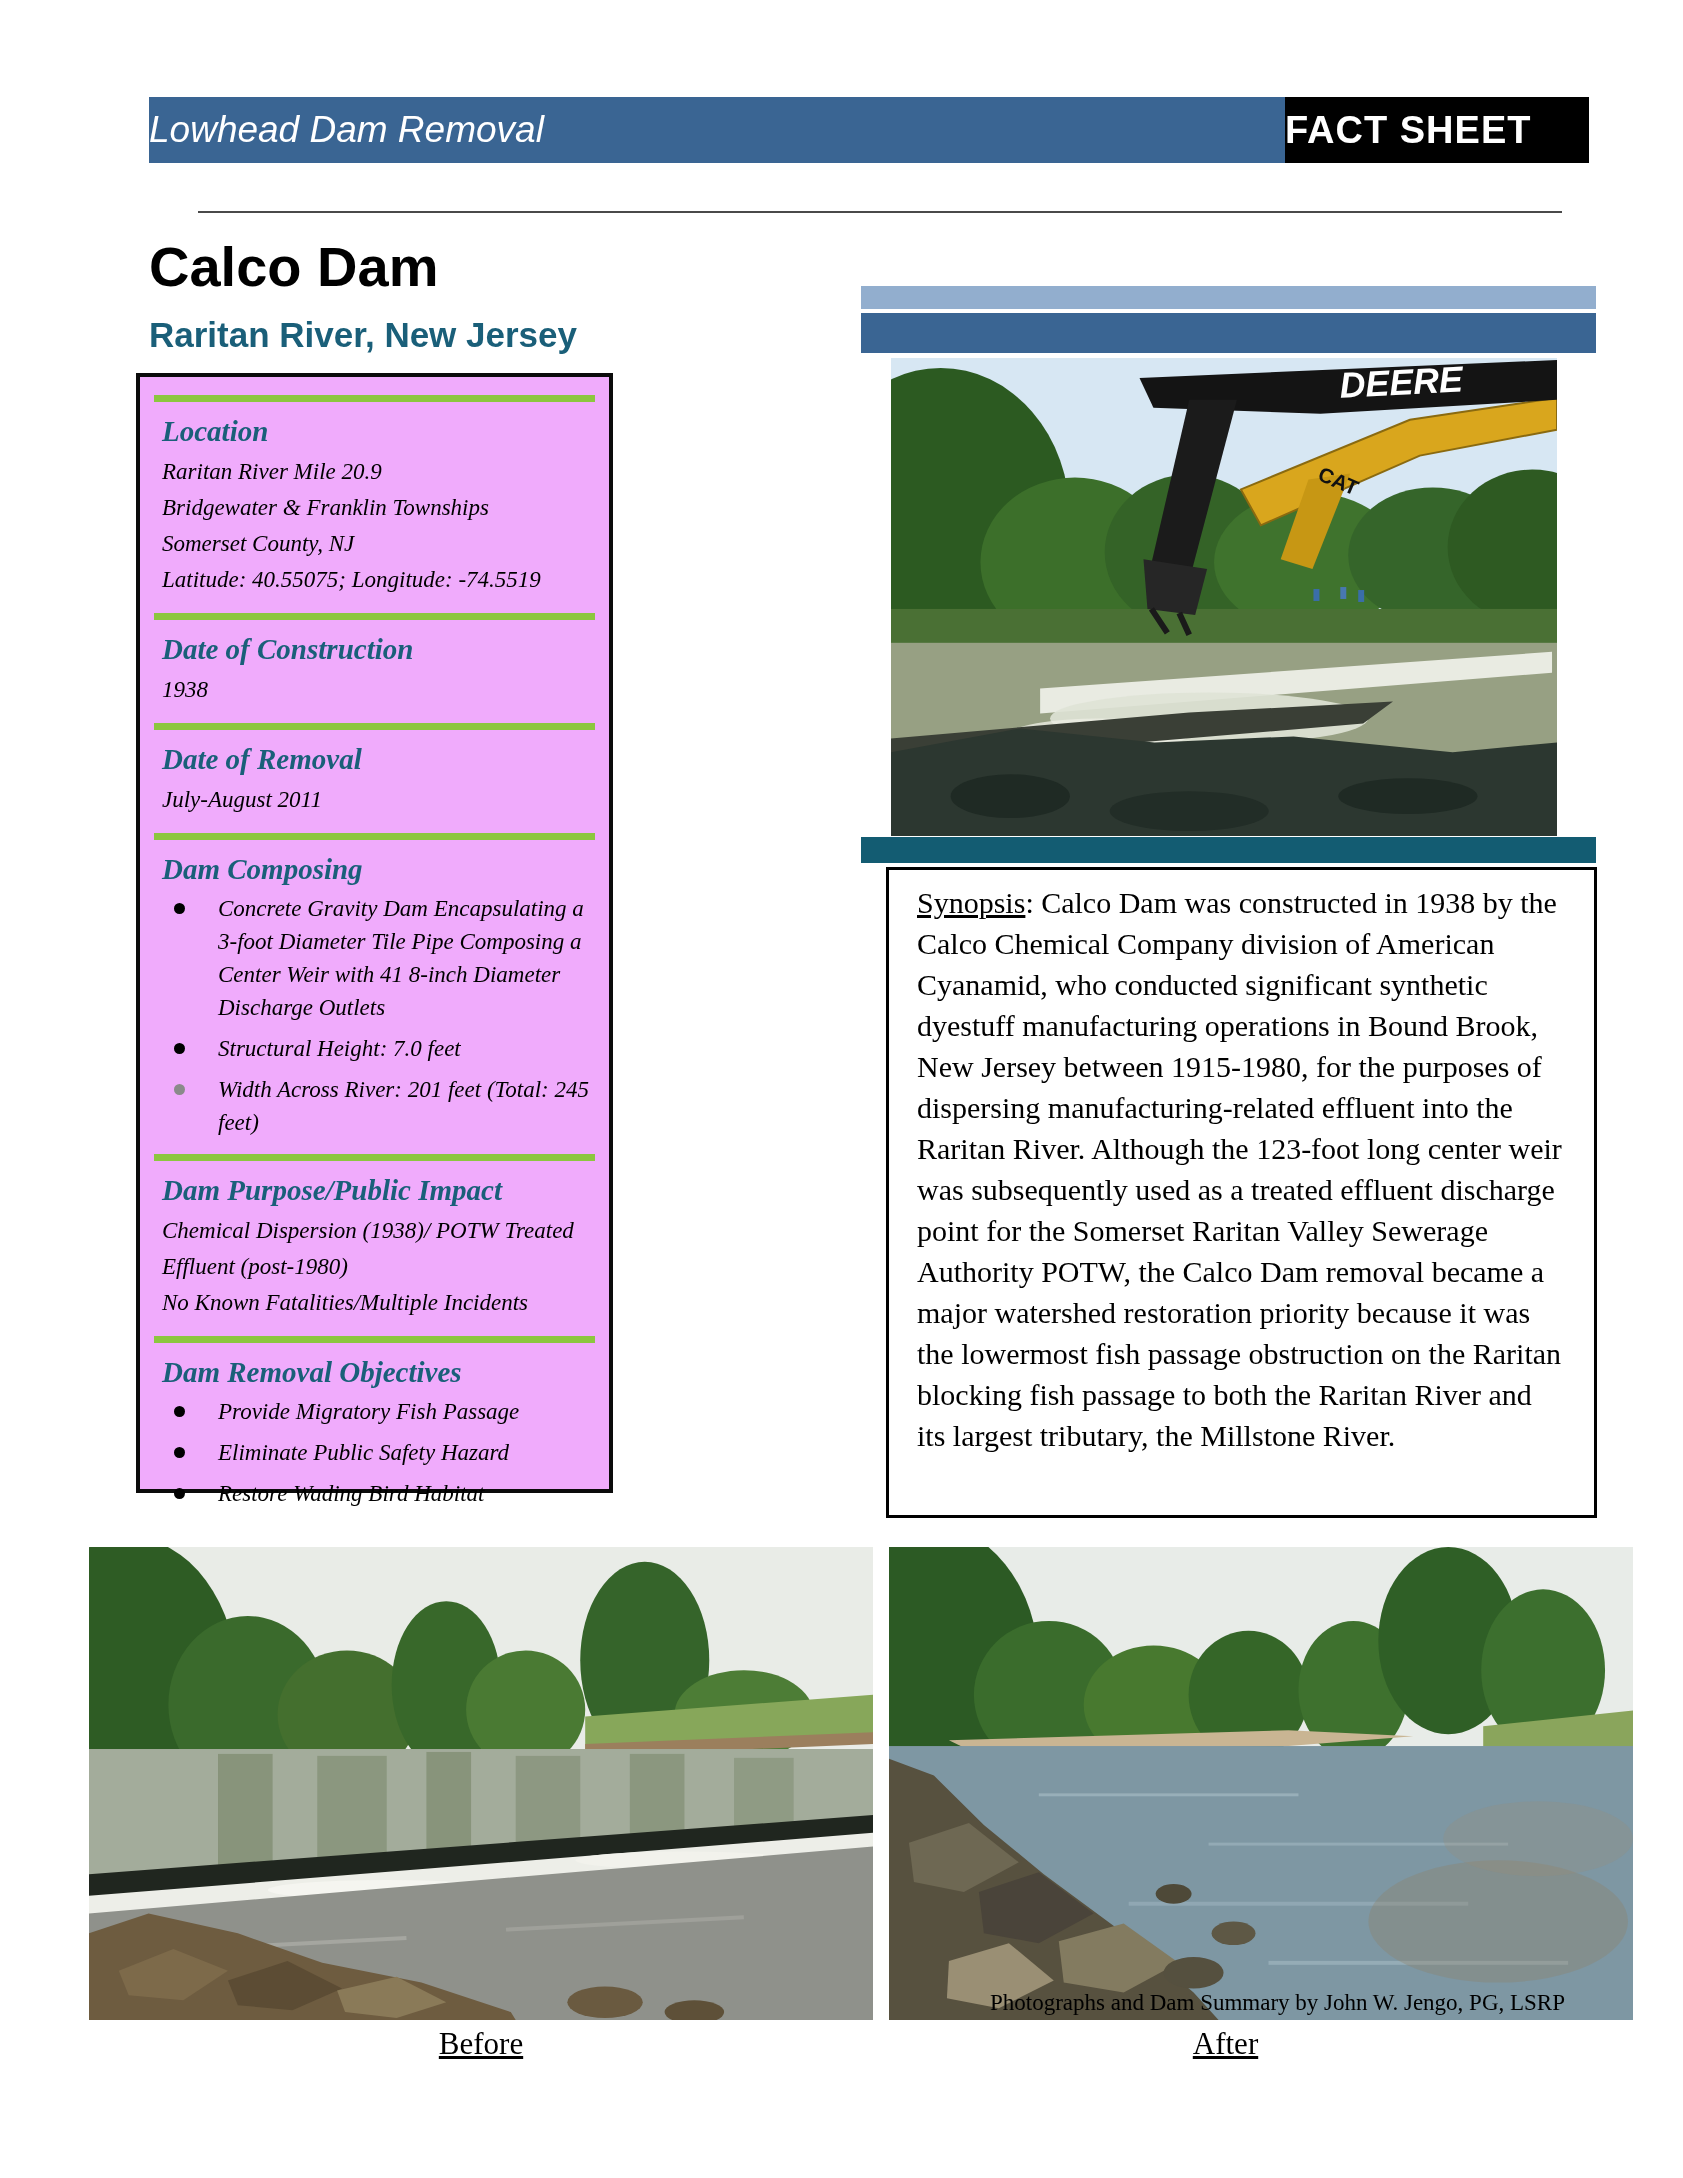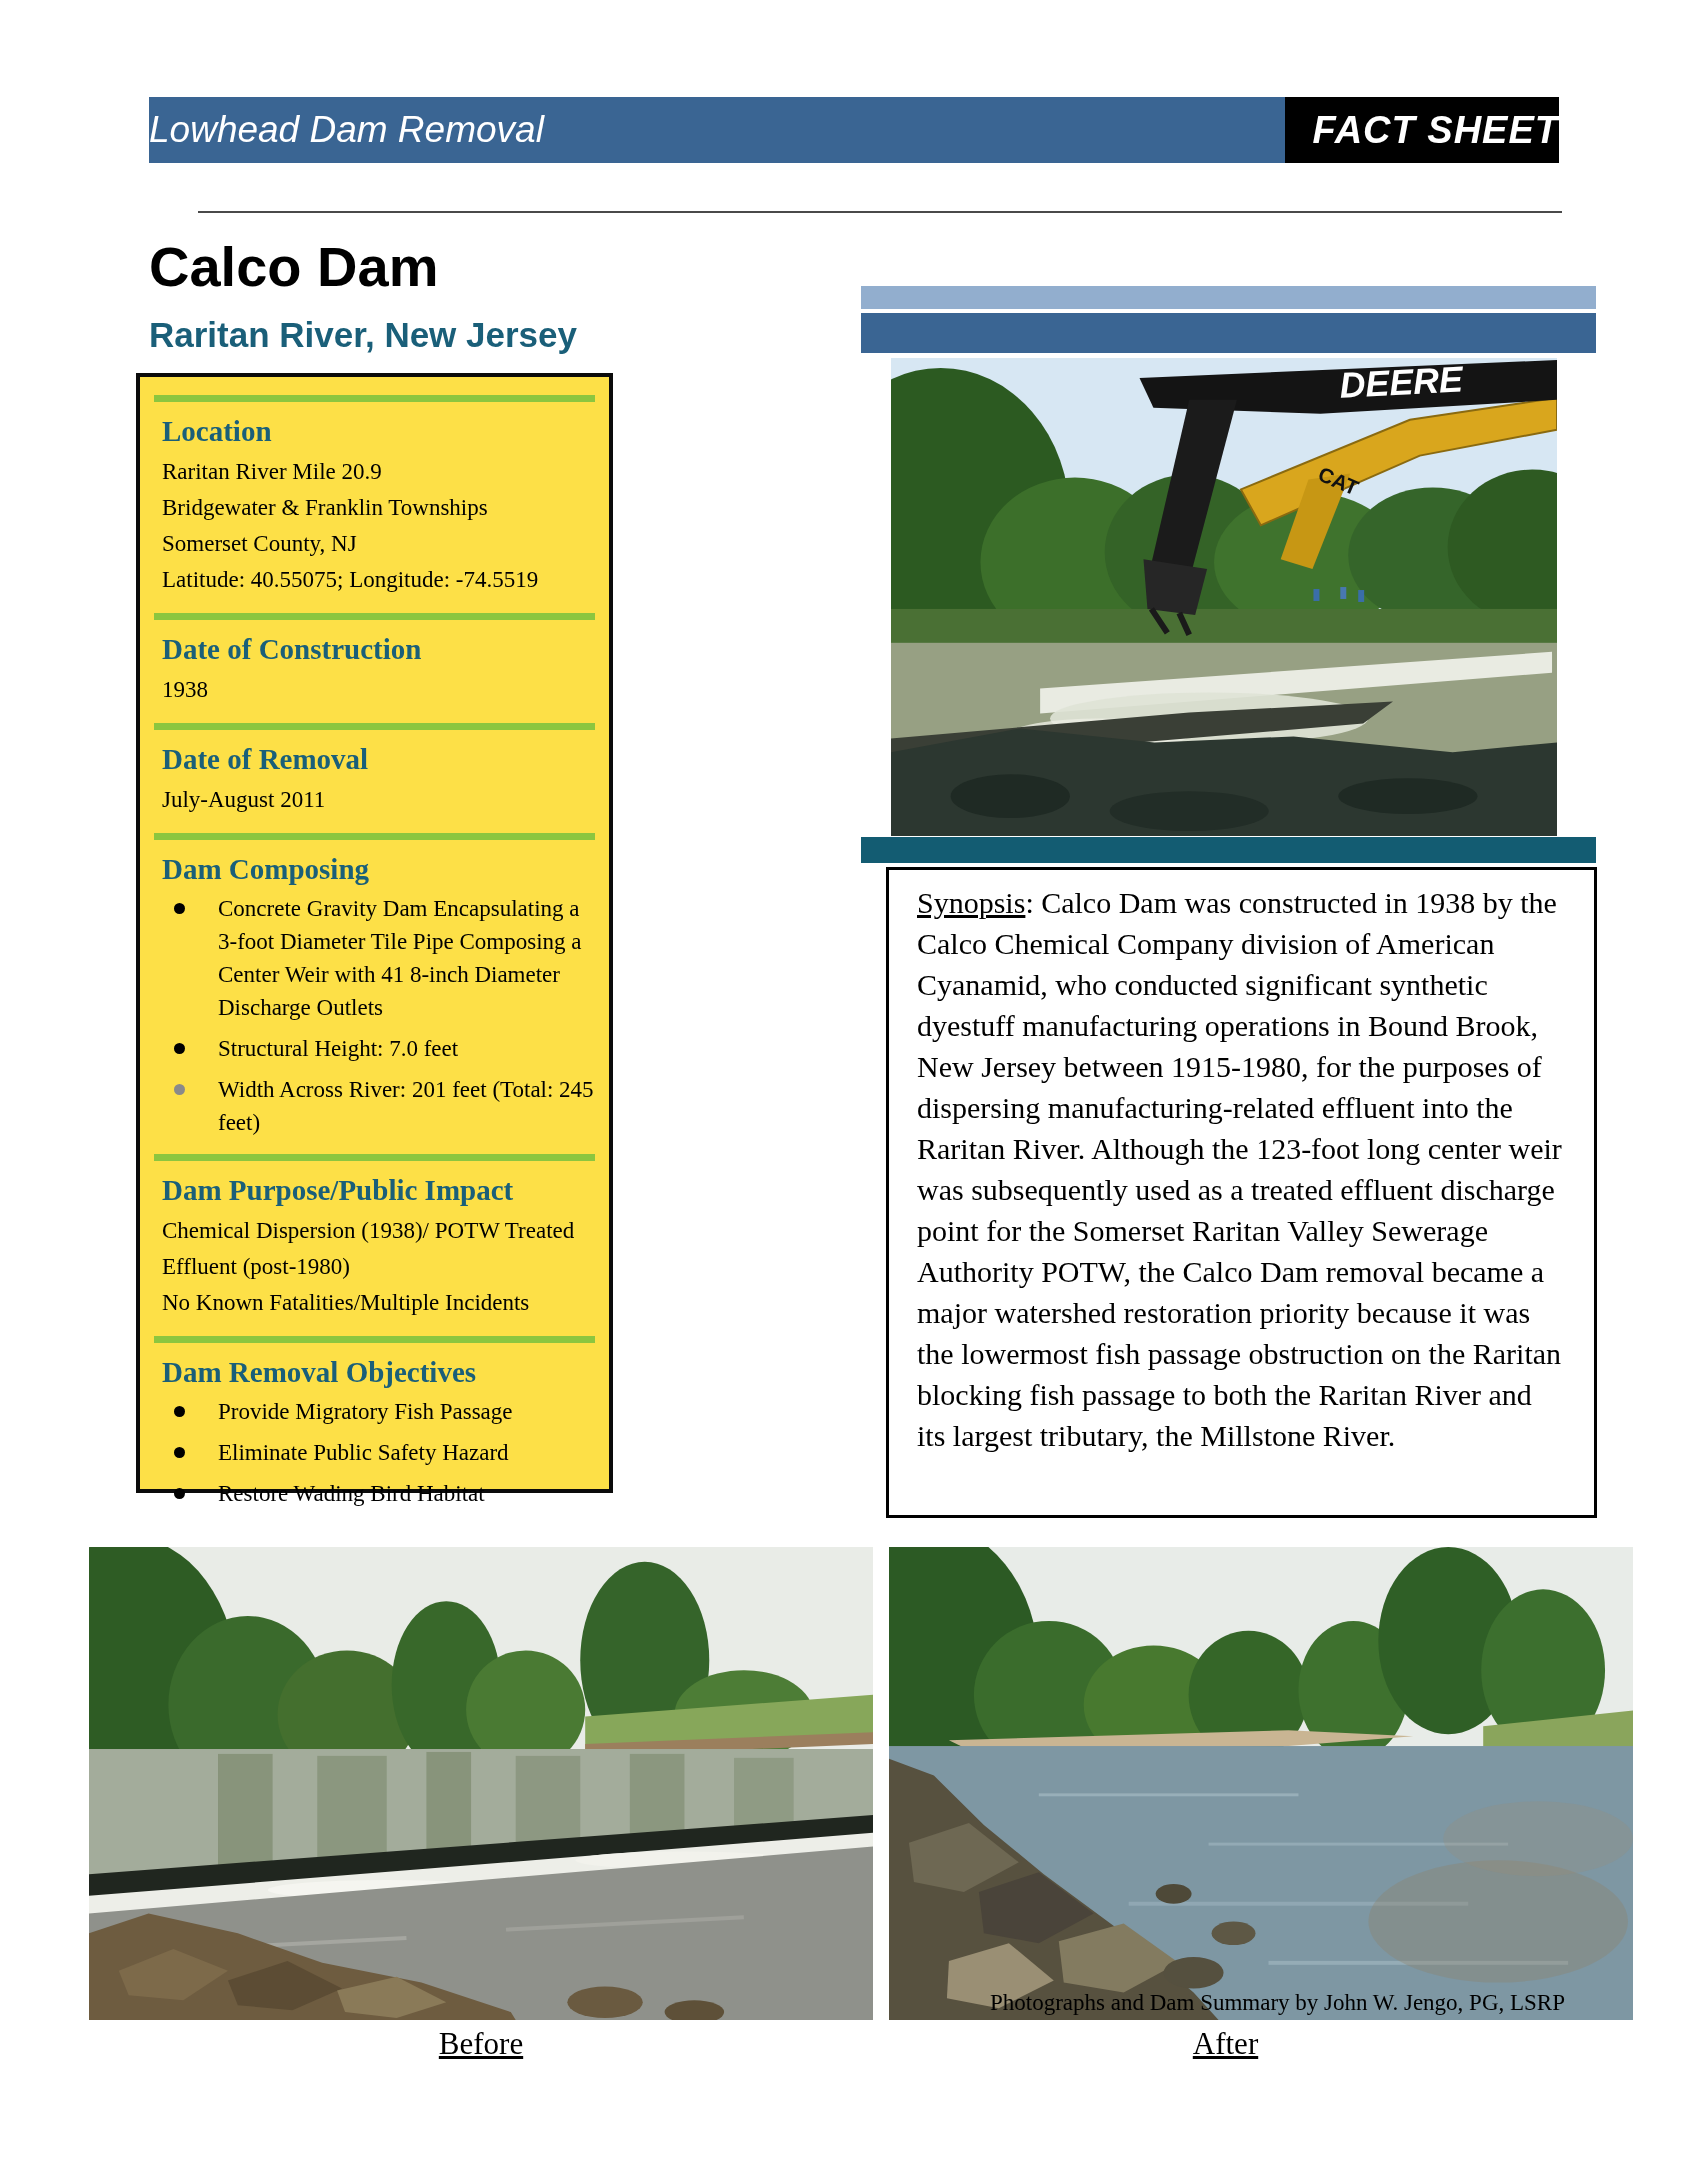--- a/index.html
+++ b/index.html
@@ -6,34 +6,34 @@
   .page{position:relative;width:1683px;height:2178px;background:#ffffff;overflow:hidden;
         font-family:"Liberation Serif",serif;color:#000;}
   .abs{position:absolute;}
 
   
   .banner{left:149px;top:97px;width:1137px;height:66px;background:#3A6593;
           display:flex;align-items:center;
           padding-right:24px;box-sizing:border-box;}
   .banner-text{color:#ffffff;font-family:"Liberation Sans",sans-serif;
                font-style:italic;font-size:37px;}
-  .badge{left:1285px;top:97px;width:274px;height:66px;background:#000000;
-         display:flex;align-items:center;justify-content:flex-end;font-style:italic;}
+  .badge{left:1285px;top:97px;width:304px;height:66px;background:#000000;
+         display:flex;align-items:center;justify-content:flex-start;}
   .badge-text{color:#ffffff;font-family:"Liberation Sans",sans-serif;
               font-weight:700;font-size:38px;letter-spacing:1px;}
   .hrule{left:198px;top:211px;width:1364px;height:2px;background:#4a4a4a;}
 
   .title{left:149px;top:234px;font-family:"Liberation Sans",sans-serif;
          font-weight:700;font-size:56px;color:#000;}
   .subtitle{left:149px;top:315px;font-family:"Liberation Sans",sans-serif;
             font-weight:700;font-size:35px;color:#1A5F79;}
 
   
   .ibox{left:136px;top:373px;width:477px;height:1120px;border:4px solid #0b0b0b;
-        box-sizing:border-box;padding:12px 12px 0 22px;background:#fde047;}
+        box-sizing:border-box;padding:12px 12px 0 22px;background:#f0abfc;font-style:italic;}
   .isec{margin-top:15px;}
   .isec:first-child{margin-top:6px;}
   .gline{height:7px;background:#8CC63F;margin:0 2px 12px -8px;}
   .ihead{font-weight:700;color:#1A5F79;font-size:29px;line-height:34px;margin-bottom:6px;}
   .iline{font-size:23px;line-height:36px;}
   .ibullet{display:flex;font-size:23px;line-height:33px;margin:2px 0 8px;}
   .bdot{flex:0 0 11px;height:11px;border-radius:50%;background:#000;margin:11px 0 0 12px;}
   .bdot.gray{background:#8a8a8a;}
   .btxt{margin-left:33px;}
 

